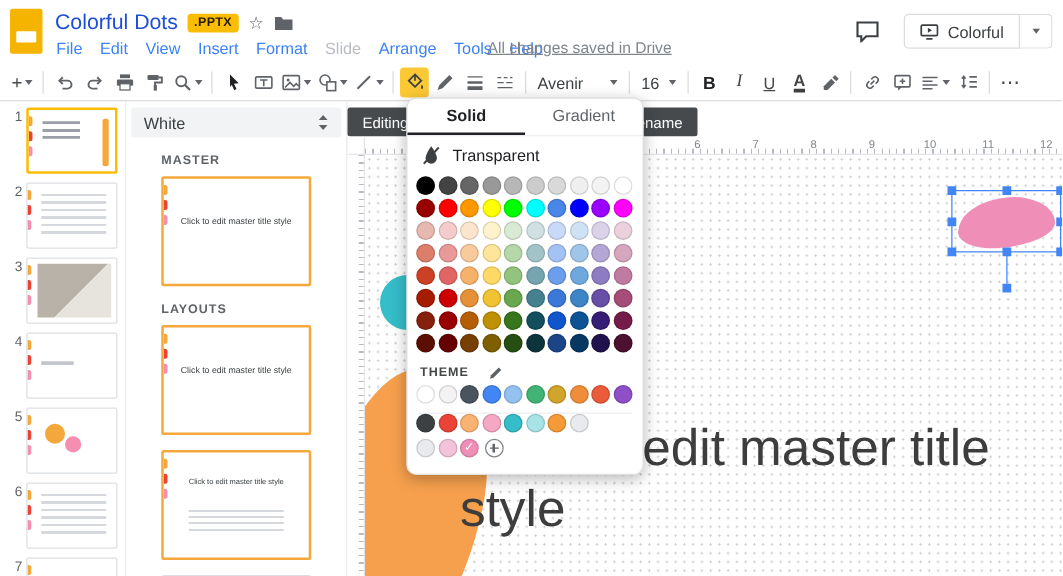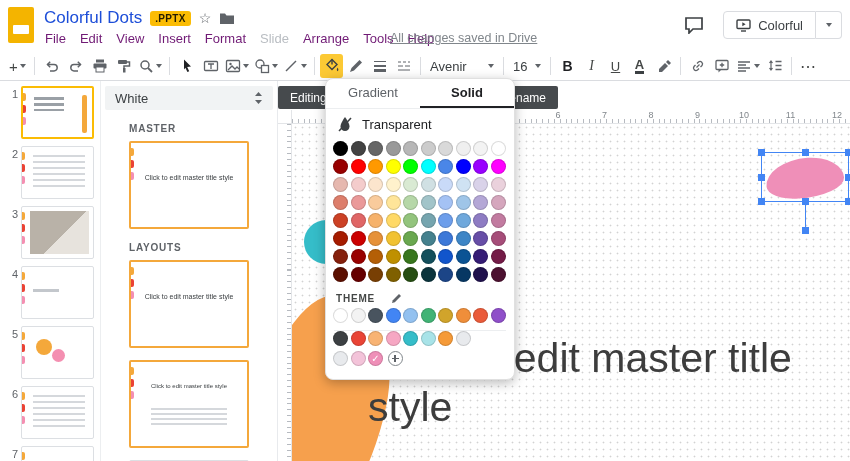--- a/index.html
+++ b/index.html
@@ -9,21 +9,21 @@
 
   
   .topbar{position:absolute;left:0;top:0;width:850px;height:52px;background:#fff;z-index:5}
   .logo{position:absolute;left:8px;top:7px;width:26px;height:36px;background:#f4b400;border-radius:2px}
   .logo::after{content:"";position:absolute;left:5px;top:18px;width:16px;height:9px;background:#fff;border-radius:1px}
   .title-row{position:absolute;left:44px;top:8px;display:flex;align-items:center;gap:8px}
   .doc-title{font-size:17px;color:#1d4ed8}
   .badge{background:#fbbc04;color:#241c00;font-size:10px;font-weight:bold;padding:2px 5px;border-radius:3px;letter-spacing:.3px}
   .star{color:#5f6368;font-size:14px;line-height:1}
   .menubar{position:absolute;left:38px;top:29px;display:flex;align-items:center}
-  .menu-item{padding:2px 7px;font-size:13px;color:#701a75;border-radius:3px;cursor:default}
+  .menu-item{padding:2px 7px;font-size:13px;color:#3b82f6;border-radius:3px;cursor:default}
   .menu-item.disabled{color:#b9bdc2}
   .save-status{font-size:12.5px;color:#80868b;text-decoration:underline;margin-left:10px}
   .topbar-right{position:absolute;right:8px;top:11px;display:flex;align-items:center;gap:16px}
   .comment-btn{width:26px;height:24px;display:flex;align-items:center;justify-content:center}
   .present-group{display:flex;align-items:stretch;height:28px}
   .present-btn{display:flex;align-items:center;gap:7px;padding:0 12px;border:1px solid #dadce0;border-radius:4px 0 0 4px;background:#fff;font-size:13px;font-weight:500;color:#3c4043}
   .present-caret{width:26px;border:1px solid #dadce0;border-left:none;border-radius:0 4px 4px 0;display:flex;align-items:center;justify-content:center;background:#fff}
   .caret{width:0;height:0;border-left:3.5px solid transparent;border-right:3.5px solid transparent;border-top:4px solid #5f6368;display:inline-block}
 
   
@@ -475,22 +475,22 @@
     </div>
   </div>
 
   <div class="editing-bar">
     <span class="editing-label">Editing: White</span>
     <span class="rename-btn">Rename</span>
   </div>
 
   <div class="picker">
     <div class="picker-tabs">
+      <div class="ptab active">Solid</div>
       <div class="ptab">Gradient</div>
-      <div class="ptab active">Solid</div>
     </div>
     <div class="transparent-row">
       <span style="display:flex">
         <svg width="14" height="16" viewBox="0 0 14 16">
             <path d="M7 1 C7 1 2.5 7 2.5 10.5 a4.5 4.5 0 0 0 9 0 C11.5 7 7 1 7 1 Z" fill="#3c4043"></path>
             <line x1="1" y1="15" x2="13" y2="2" stroke="#3c4043" stroke-width="1.5"></line>
           </svg>
       </span>
       <span>Transparent</span>
     </div>

